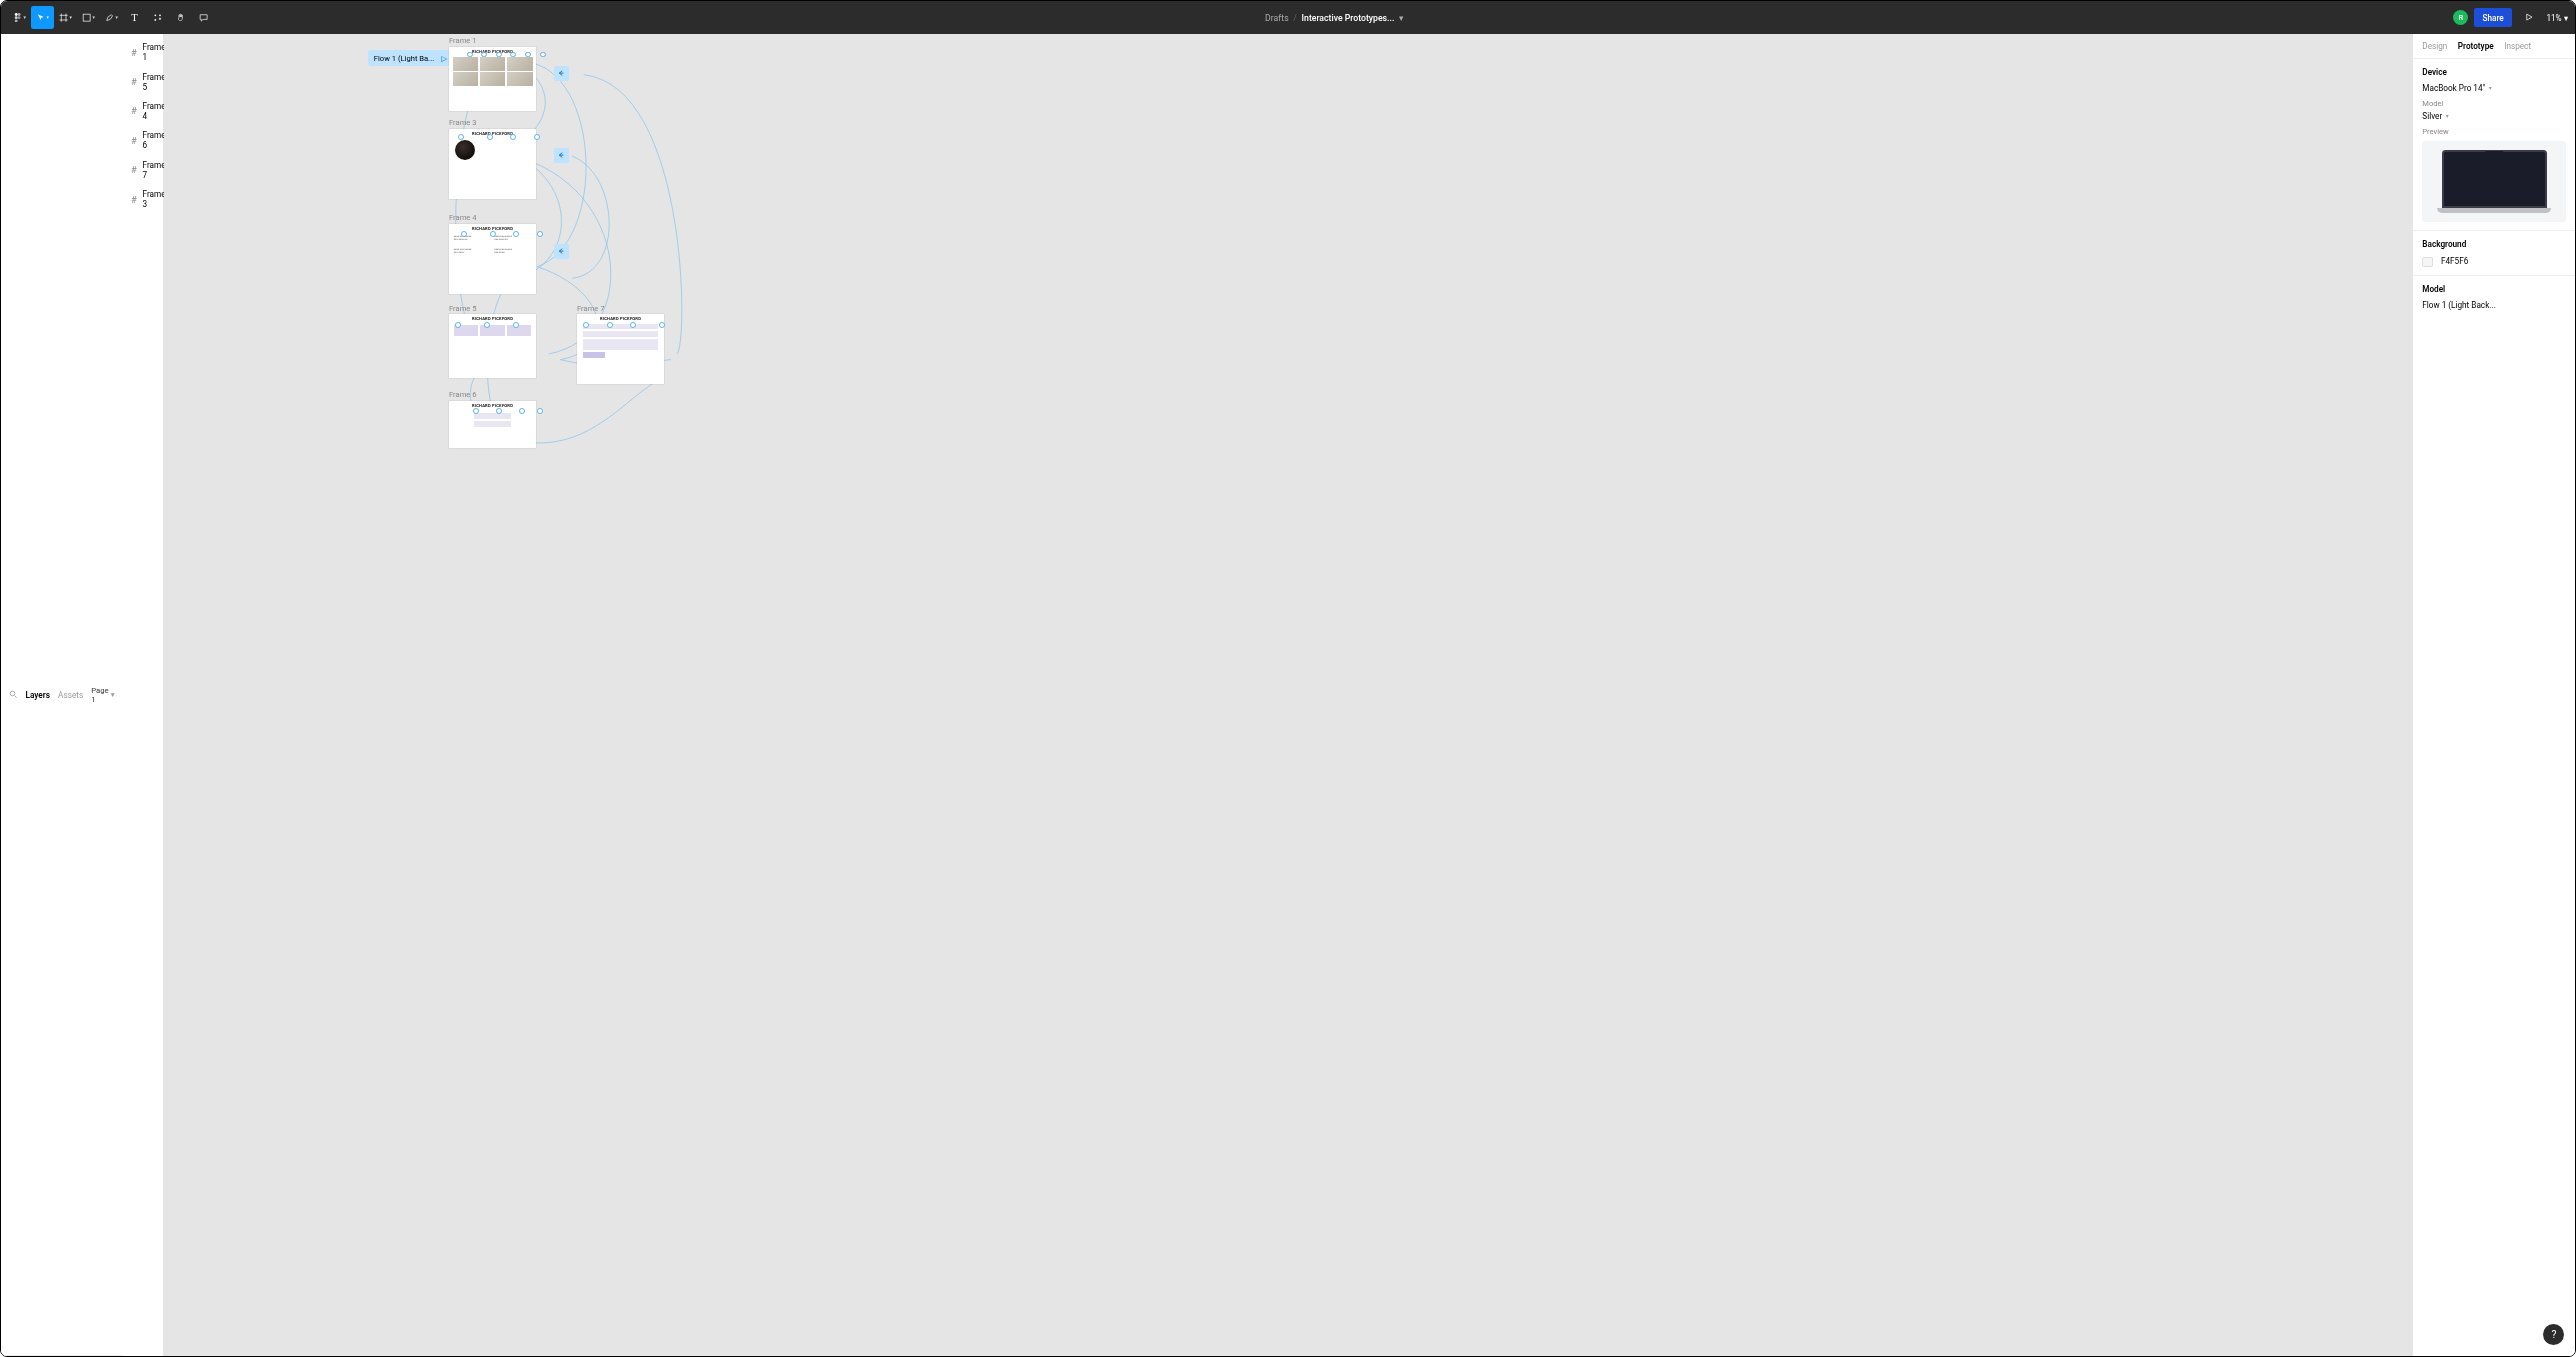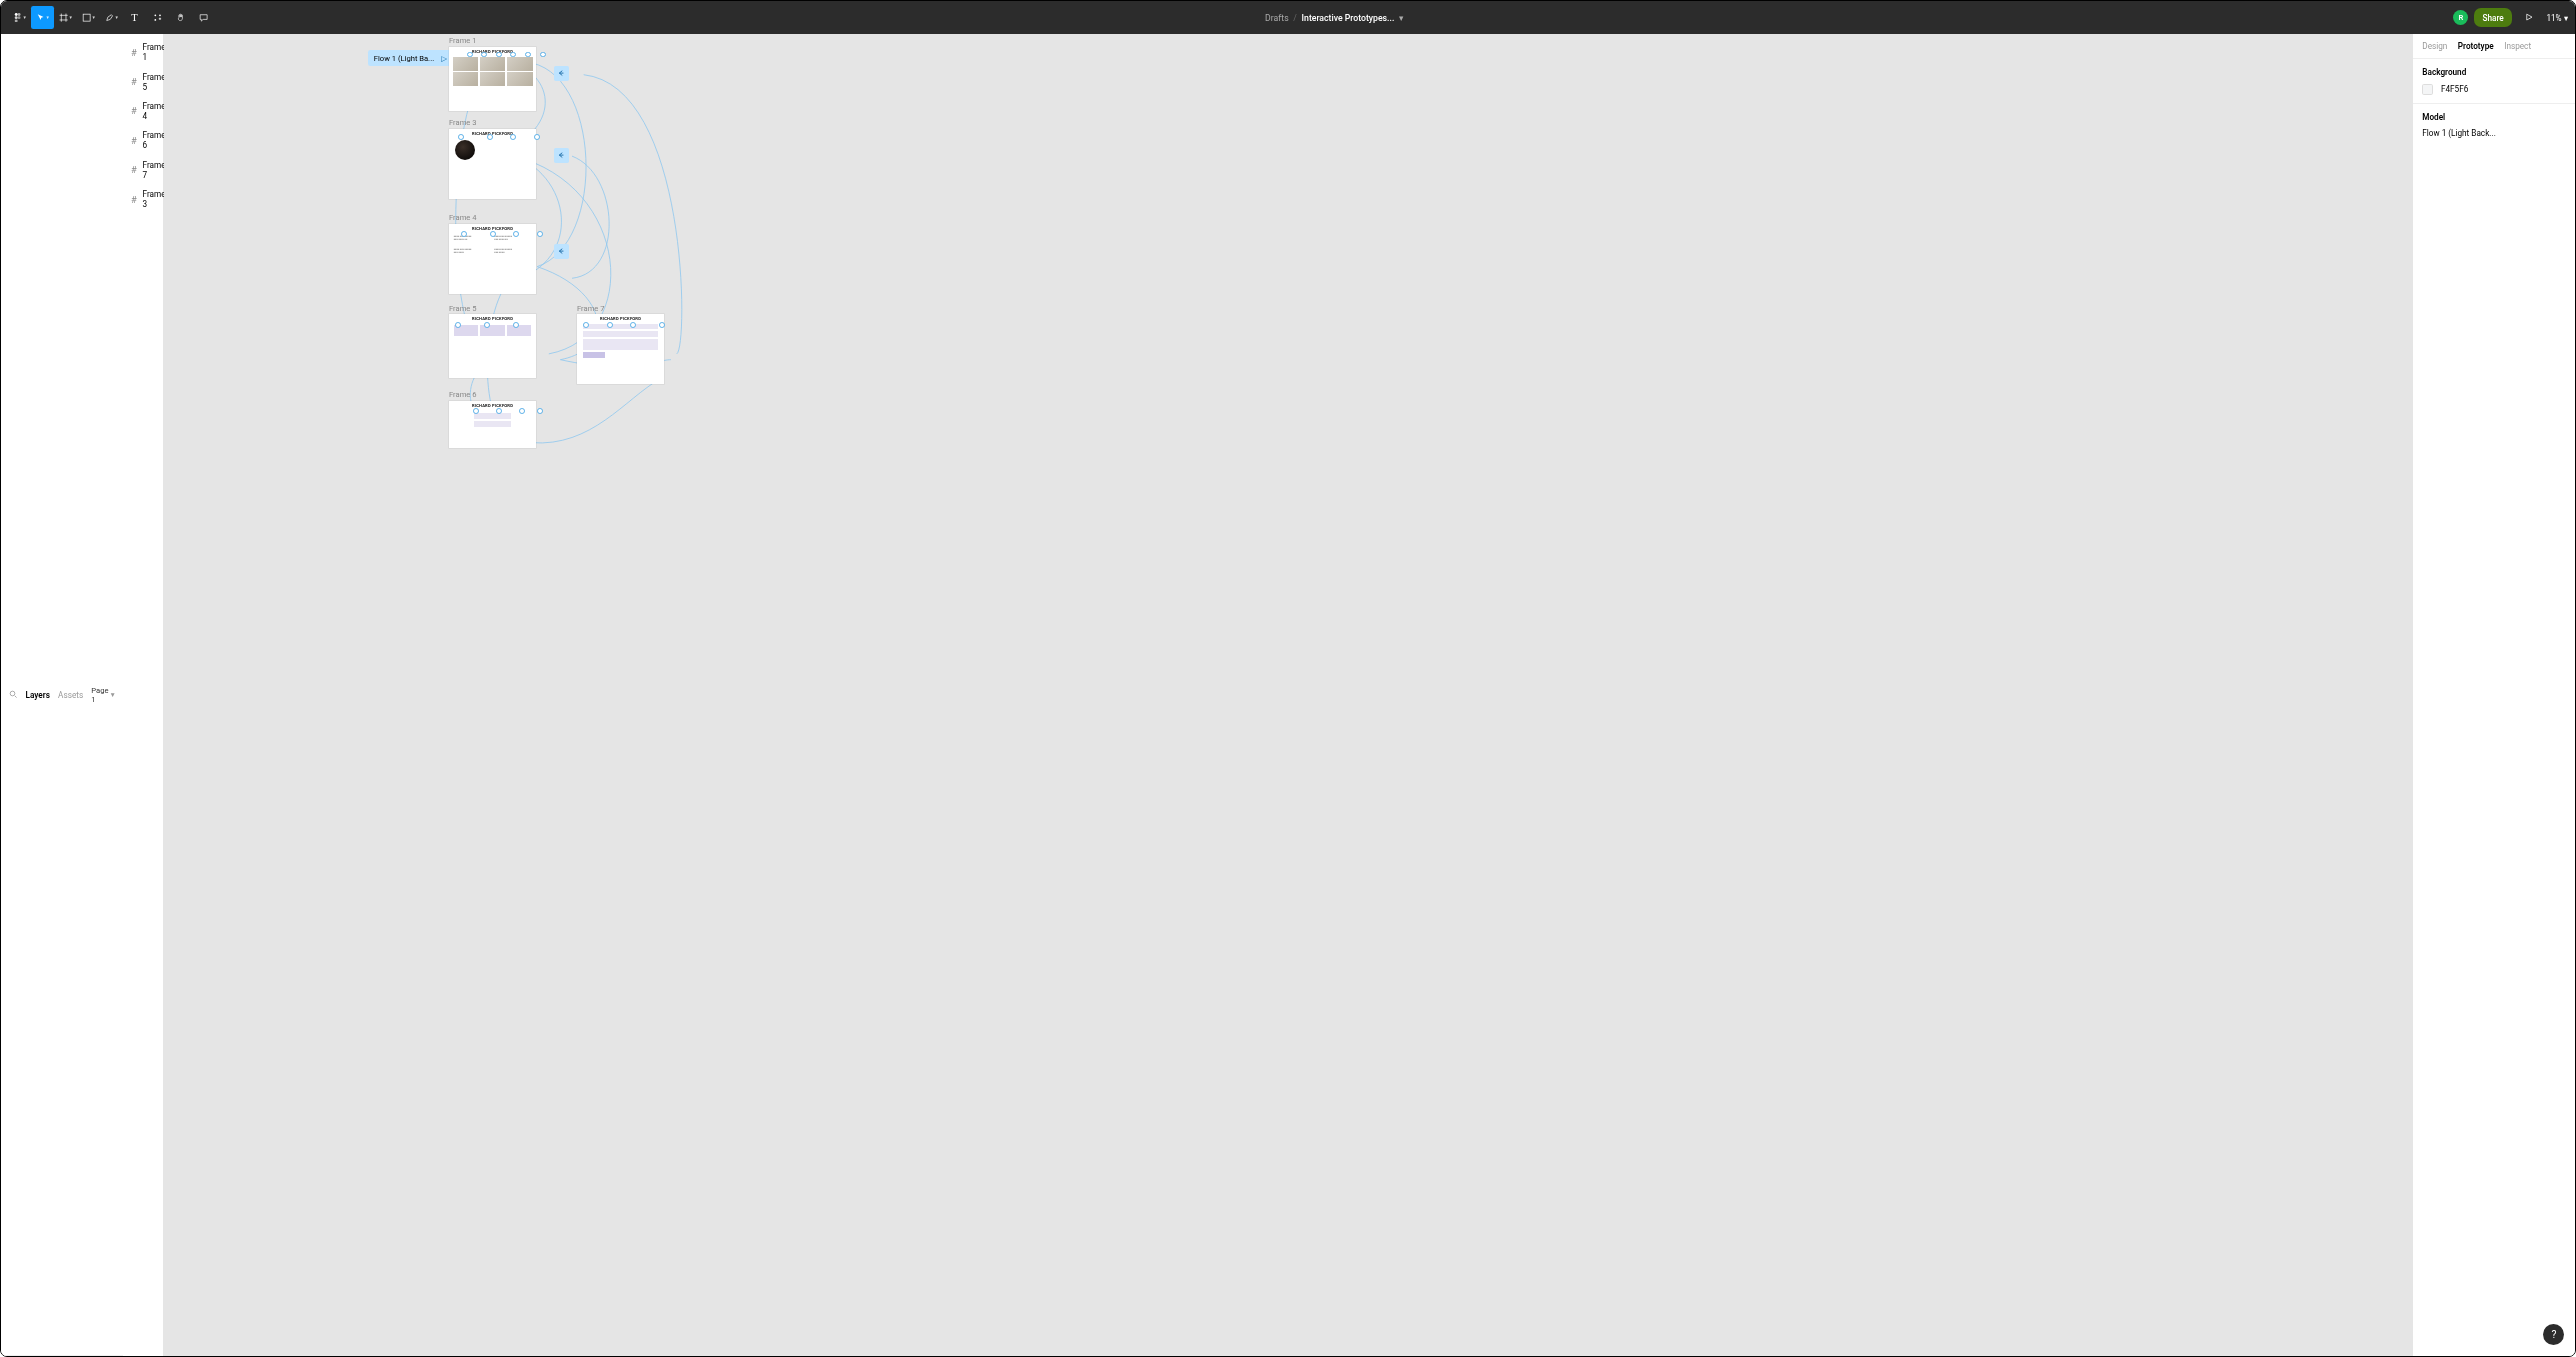--- a/index.html
+++ b/index.html
@@ -8,21 +8,21 @@
 .toolbar { background: #2c2c2c; height: 33px; display: flex; align-items: center; padding: 0 7px; color: #fff; }
 .tool-btn { width: 23px; height: 23px; display: flex; align-items: center; justify-content: center; cursor: pointer; border-radius: 2.3px; position: relative; }
 .tool-btn.active { background: #0d99ff; }
 .tool-btn .chev { font-size: 4.7px; margin-left: 1.2px; opacity: .8; }
 .toolbar-center { flex: 1; display: flex; align-items: center; justify-content: center; gap: 4.7px; font-size: 8.7px; }
 .toolbar-center .drafts { color: #aaa; }
 .toolbar-center .slash { color: #666; }
 .toolbar-center .title { color: #fff; font-weight: 500; }
 .toolbar-right { display: flex; align-items: center; gap: 5.8px; }
 .avatar { width: 15px; height: 15px; border-radius: 50%; background: #1abc5b; color: #fff; font-size: 7.6px; font-weight: 600; display: flex; align-items: center; justify-content: center; }
-.share-btn { background: #4d7c0f; color: #fff; border: none; padding: 4.7px 8.2px; border-radius: 7px; font-size: 8.2px; font-weight: 500; cursor: pointer; }
+.share-btn { background: #1d4ed8; color: #fff; border: none; padding: 4.7px 8.2px; border-radius: 2px; font-size: 8.2px; font-weight: 500; cursor: pointer; }
 .zoom { color: #fff; font-size: 8.2px; display: flex; align-items: center; gap: 2.3px; }
 .main { flex: 1; display: flex; overflow: hidden; }
 .left-panel { width: 163px; background: #fff; border-right: 0.6px solid #e5e5e5; display: flex; flex-direction: row; }
 .left-header { display: flex; align-items: center; padding: 5.8px 8.2px; gap: 8.2px; border-bottom: 0.6px solid #eee; }
 .left-header .search-ic { color: #999; }
 .left-tabs { display: flex; gap: 8.2px; flex: 1; font-size: 8.2px; }
 .left-tabs .tab { color: #999; cursor: pointer; }
 .left-tabs .tab.active { color: #000; font-weight: 600; }
 .page-sel { font-size: 7.6px; color: #333; display: flex; align-items: center; gap: 2.3px; }
 .layer-list { padding: 3.5px 0; }
@@ -320,20 +320,39 @@
       <div class="node-dot" style="left:373px;top:374px"></div>
     </div>
 
     <div class="right-panel">
       <div class="right-tabs">
         <span class="rtab">Design</span>
         <span class="rtab active">Prototype</span>
         <span class="rtab">Inspect</span>
       </div>
 
+      <div class="section">
+        <div class="section-title">Device</div>
+        <div class="select-val">
+          <span>MacBook Pro 14"</span>
+          <span style="color:#999;font-size:5.8px">▾</span>
+        </div>
+        <div class="section-label">Model</div>
+        <div class="select-val">
+          <span>Silver</span>
+          <span style="color:#999;font-size:5.8px">▾</span>
+        </div>
+        <div class="section-label">Preview</div>
+        <div class="preview-box">
+          <div class="laptop">
+            <div class="laptop-screen"></div>
+            <div class="laptop-base"></div>
+          </div>
+        </div>
+      </div>
 
       <div class="section">
         <div class="section-title">Background</div>
         <div>
           <span class="swatch"></span>
           <span style="font-size:8.2px">F4F5F6</span>
         </div>
       </div>
 
       <div class="section" style="border-bottom:none">

